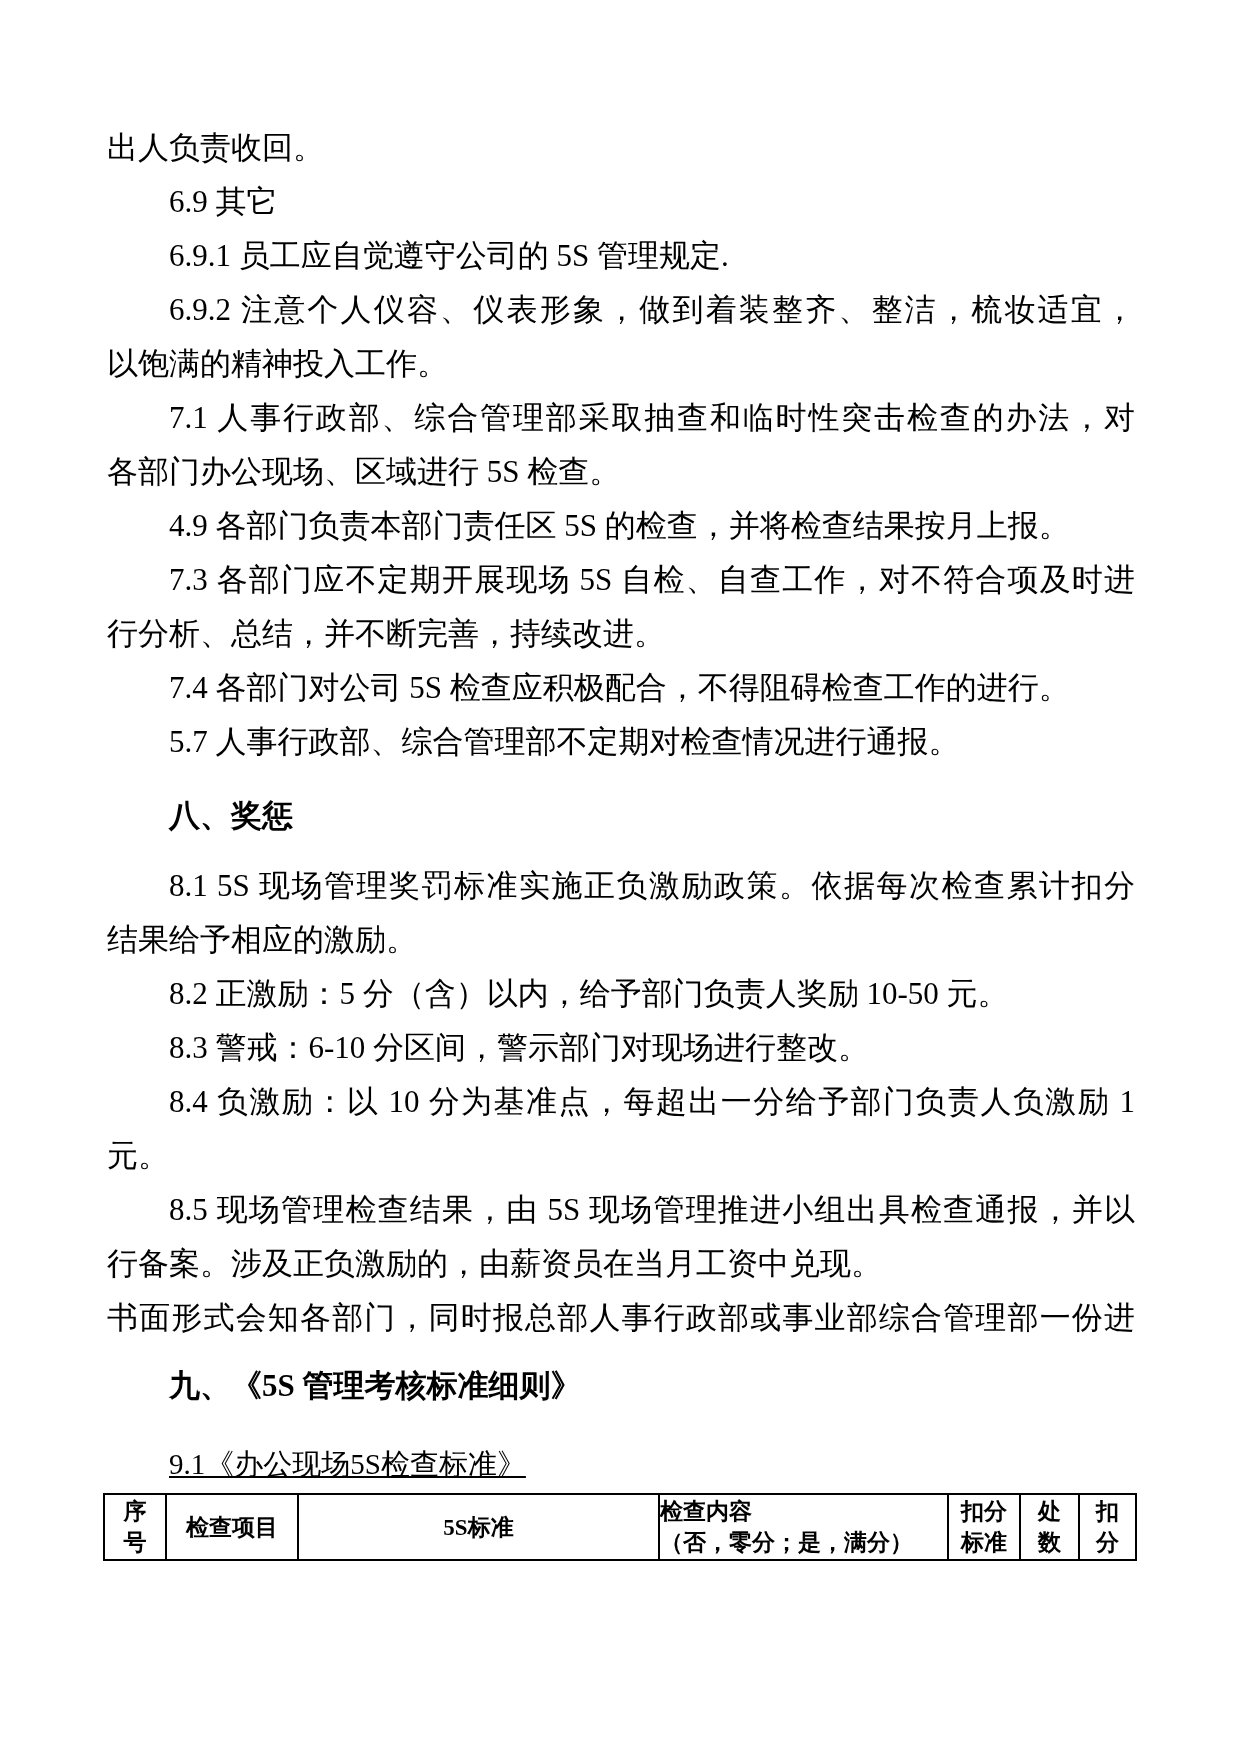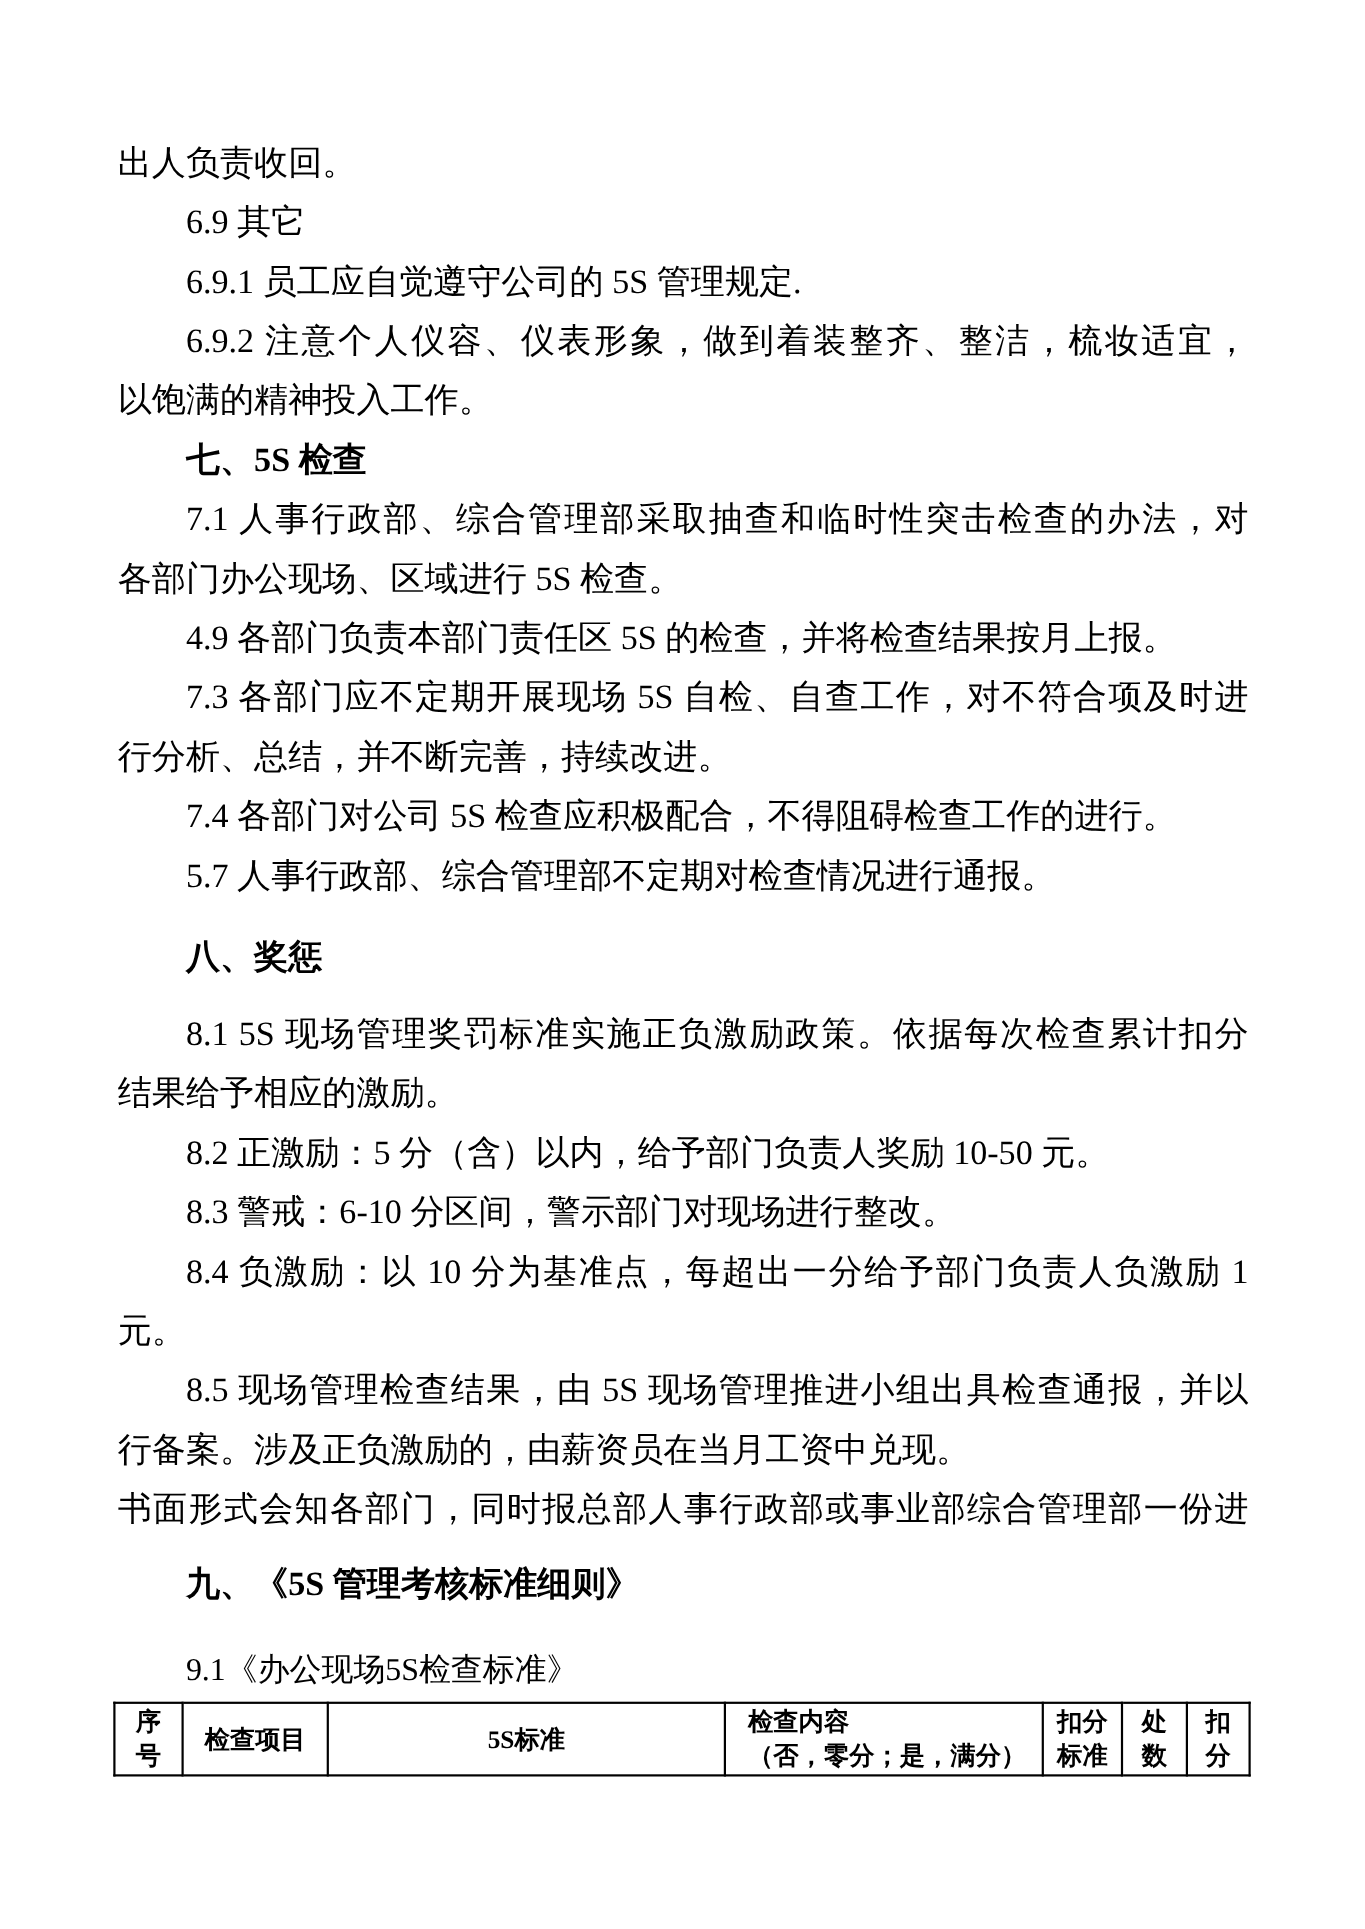--- a/index.html
+++ b/index.html
@@ -12,59 +12,58 @@
     color:#000000;
     font-family:"Liberation Serif","DejaVu Serif",serif;
     overflow:hidden;
   }
   .ln { font-size:31px; line-height:54px; text-align:left; }
   .ind { text-indent:62px; }
   .jf { text-align:justify; text-align-last:justify; }
   .hd { font-weight:700; }
   .hd8 { margin:20px 0 16px 0; }
   .hd9 { margin:14px 0 24px 0;font-family:Liberation Serif, serif; }
-  .p91 { font-size:29px; }
+  .p91 { font-size:29px;text-decoration:underline; }
   table.std {
     border-collapse:collapse;
     table-layout:fixed;
     width:1032px;
     margin:2px 0 0 -4px;
     border-radius:11px;
   }
   table.std td {
     border:2px solid #000000;
     font-weight:700;
     font-size:23px;
     line-height:31px;
     height:64px;
     vertical-align:middle;
     text-align:center;
     padding:0;
   }
-  table.std td.tl { text-align:left; padding-left:20px; }
+  table.std td.tl { text-align:left; padding-left:0; }
   .stack1 { width:26px; margin:0 auto; word-break:break-all; }
   .stack2 { width:50px; margin:0 auto; word-break:break-all; }
 </style>
 </head>
 <body>
 
 <div class="page">
 
   <div class="ln">出人负责收回。</div>
 
   <div class="ln ind">6.9 其它</div>
 
   <div class="ln ind">6.9.1 员工应自觉遵守公司的 5S 管理规定.</div>
 
   <div>
     <div class="ln ind jf">6.9.2 注意个人仪容、仪表形象，做到着装整齐、整洁，梳妆适宜，</div>
     <div class="ln">以饱满的精神投入工作。</div>
   </div>
 
-  <div class="ln ind hd">七、5S 检查</div>
 
   <div>
     <div class="ln ind jf">7.1 人事行政部、综合管理部采取抽查和临时性突击检查的办法，对</div>
     <div class="ln">各部门办公现场、区域进行 5S 检查。</div>
   </div>
 
   <div class="ln ind">4.9 各部门负责本部门责任区 5S 的检查，并将检查结果按月上报。</div>
 
   <div>
     <div class="ln ind jf">7.3 各部门应不定期开展现场 5S 自检、自查工作，对不符合项及时进</div>

